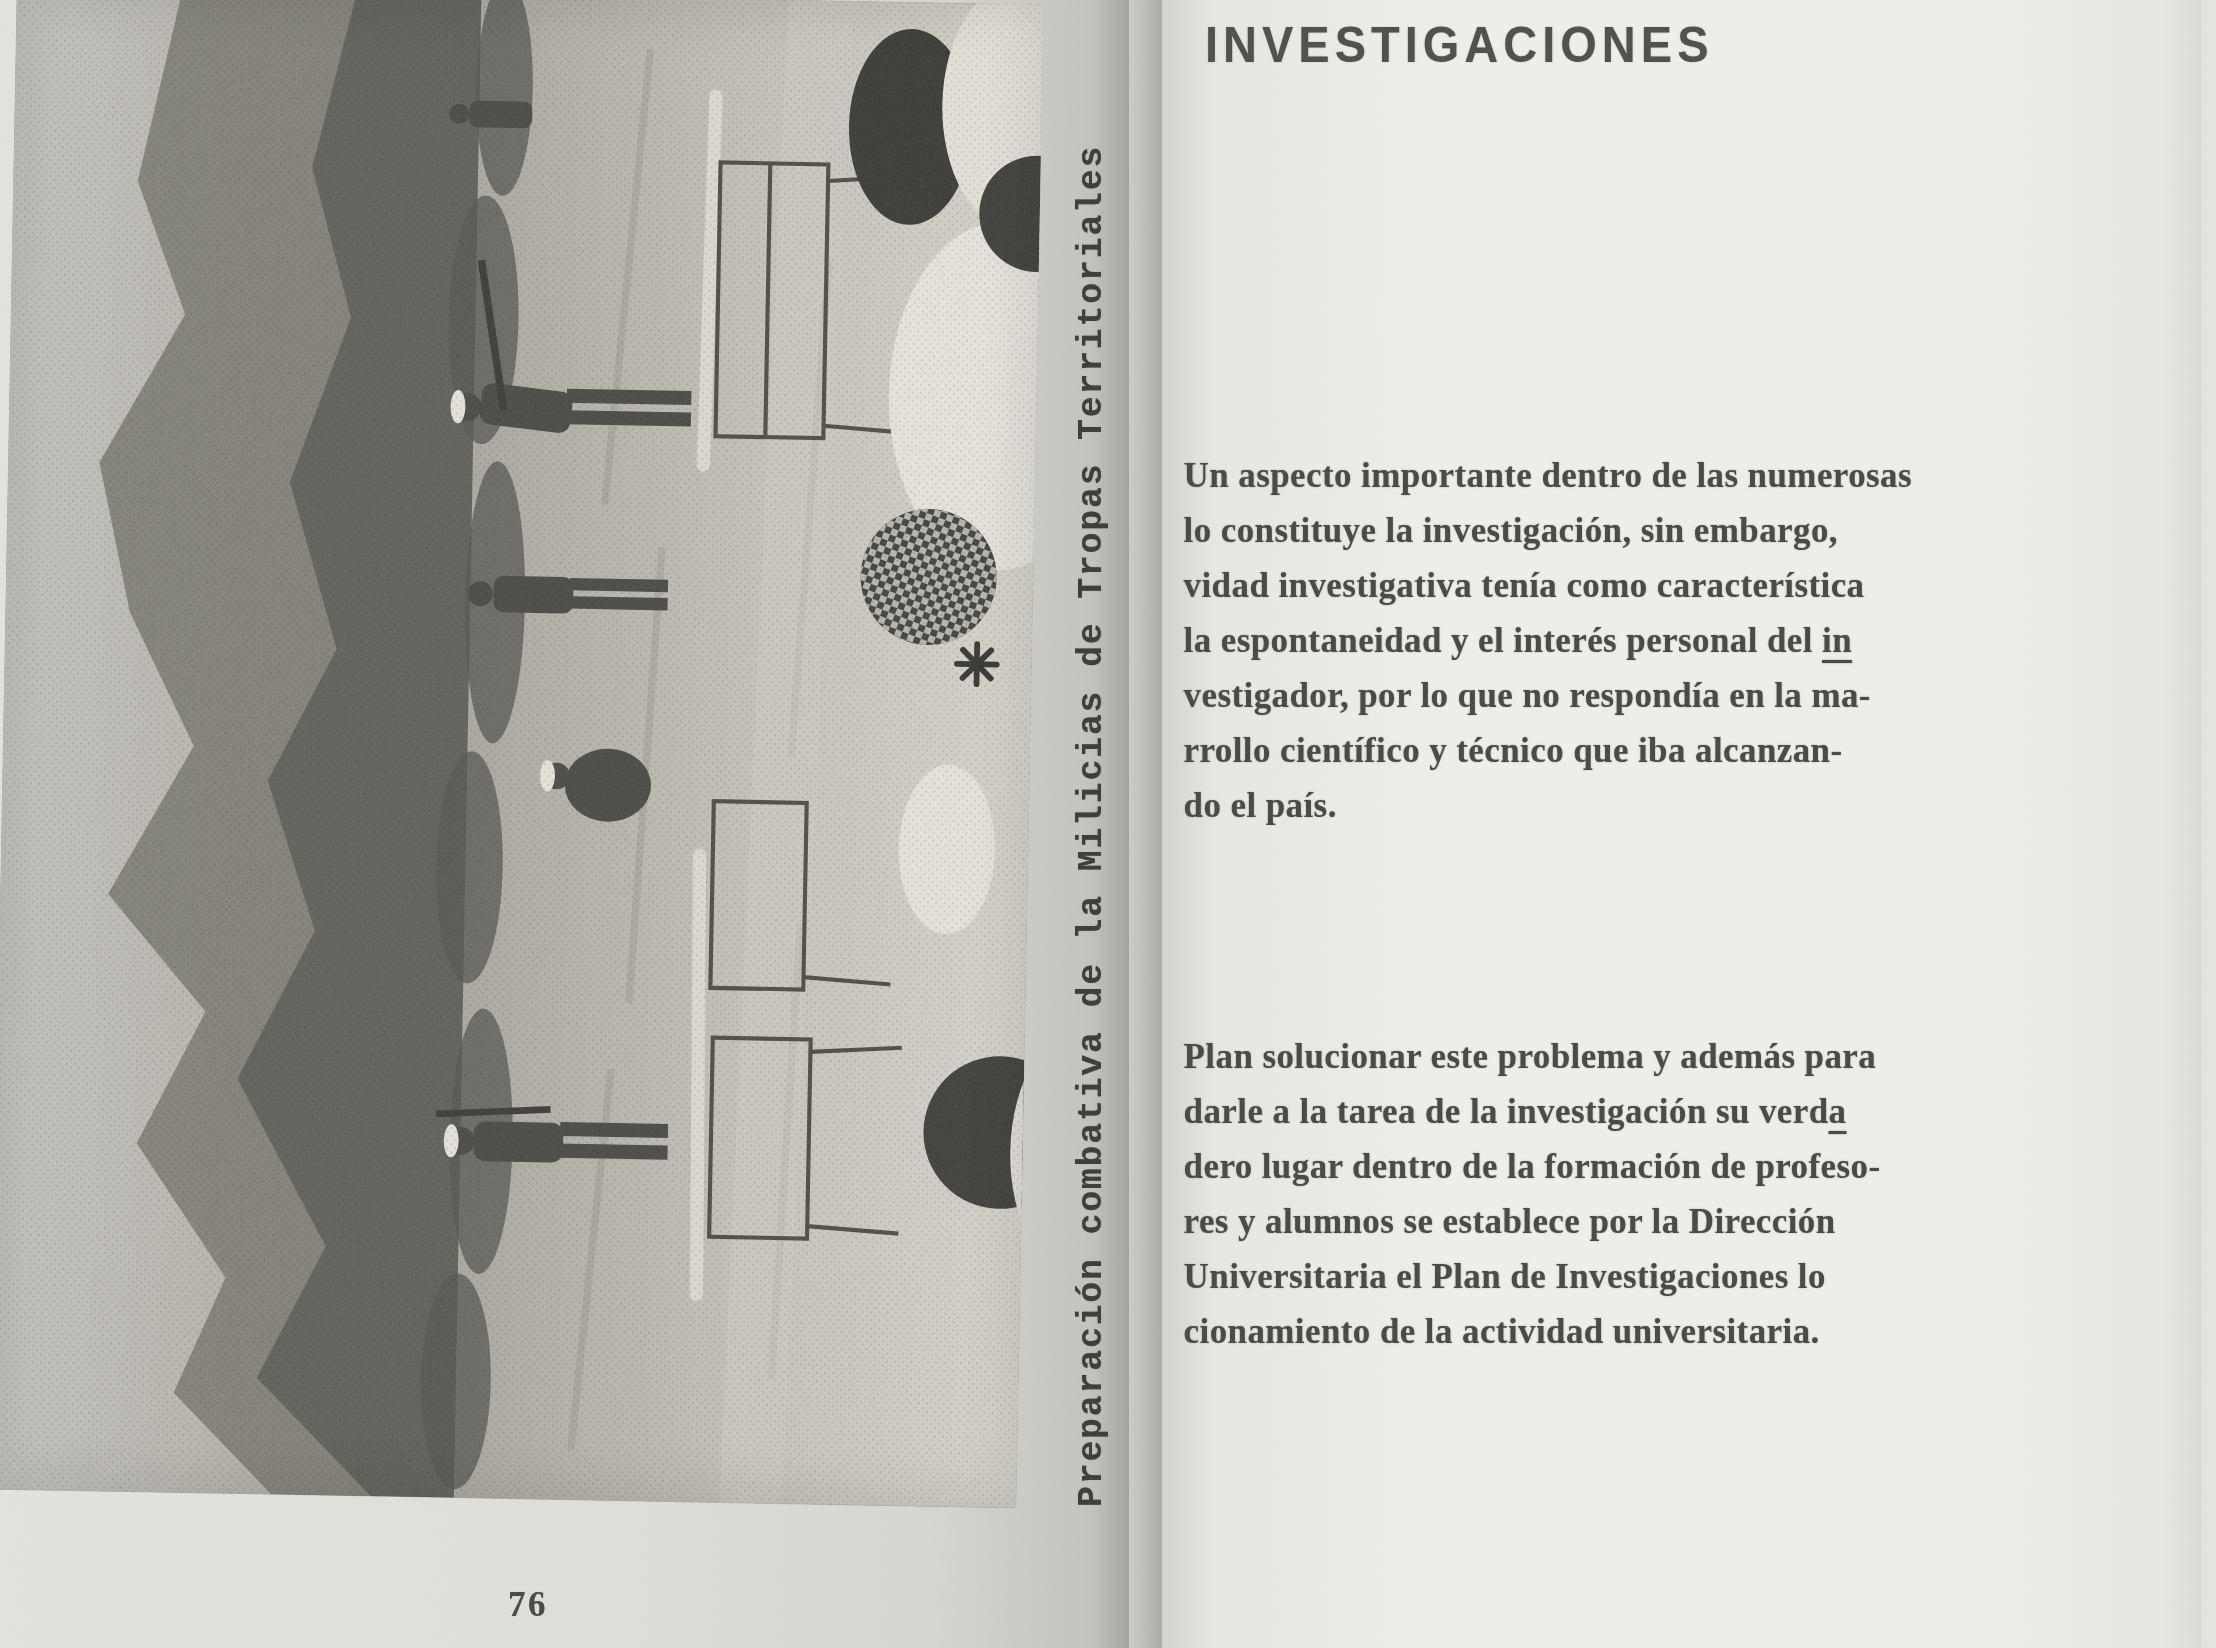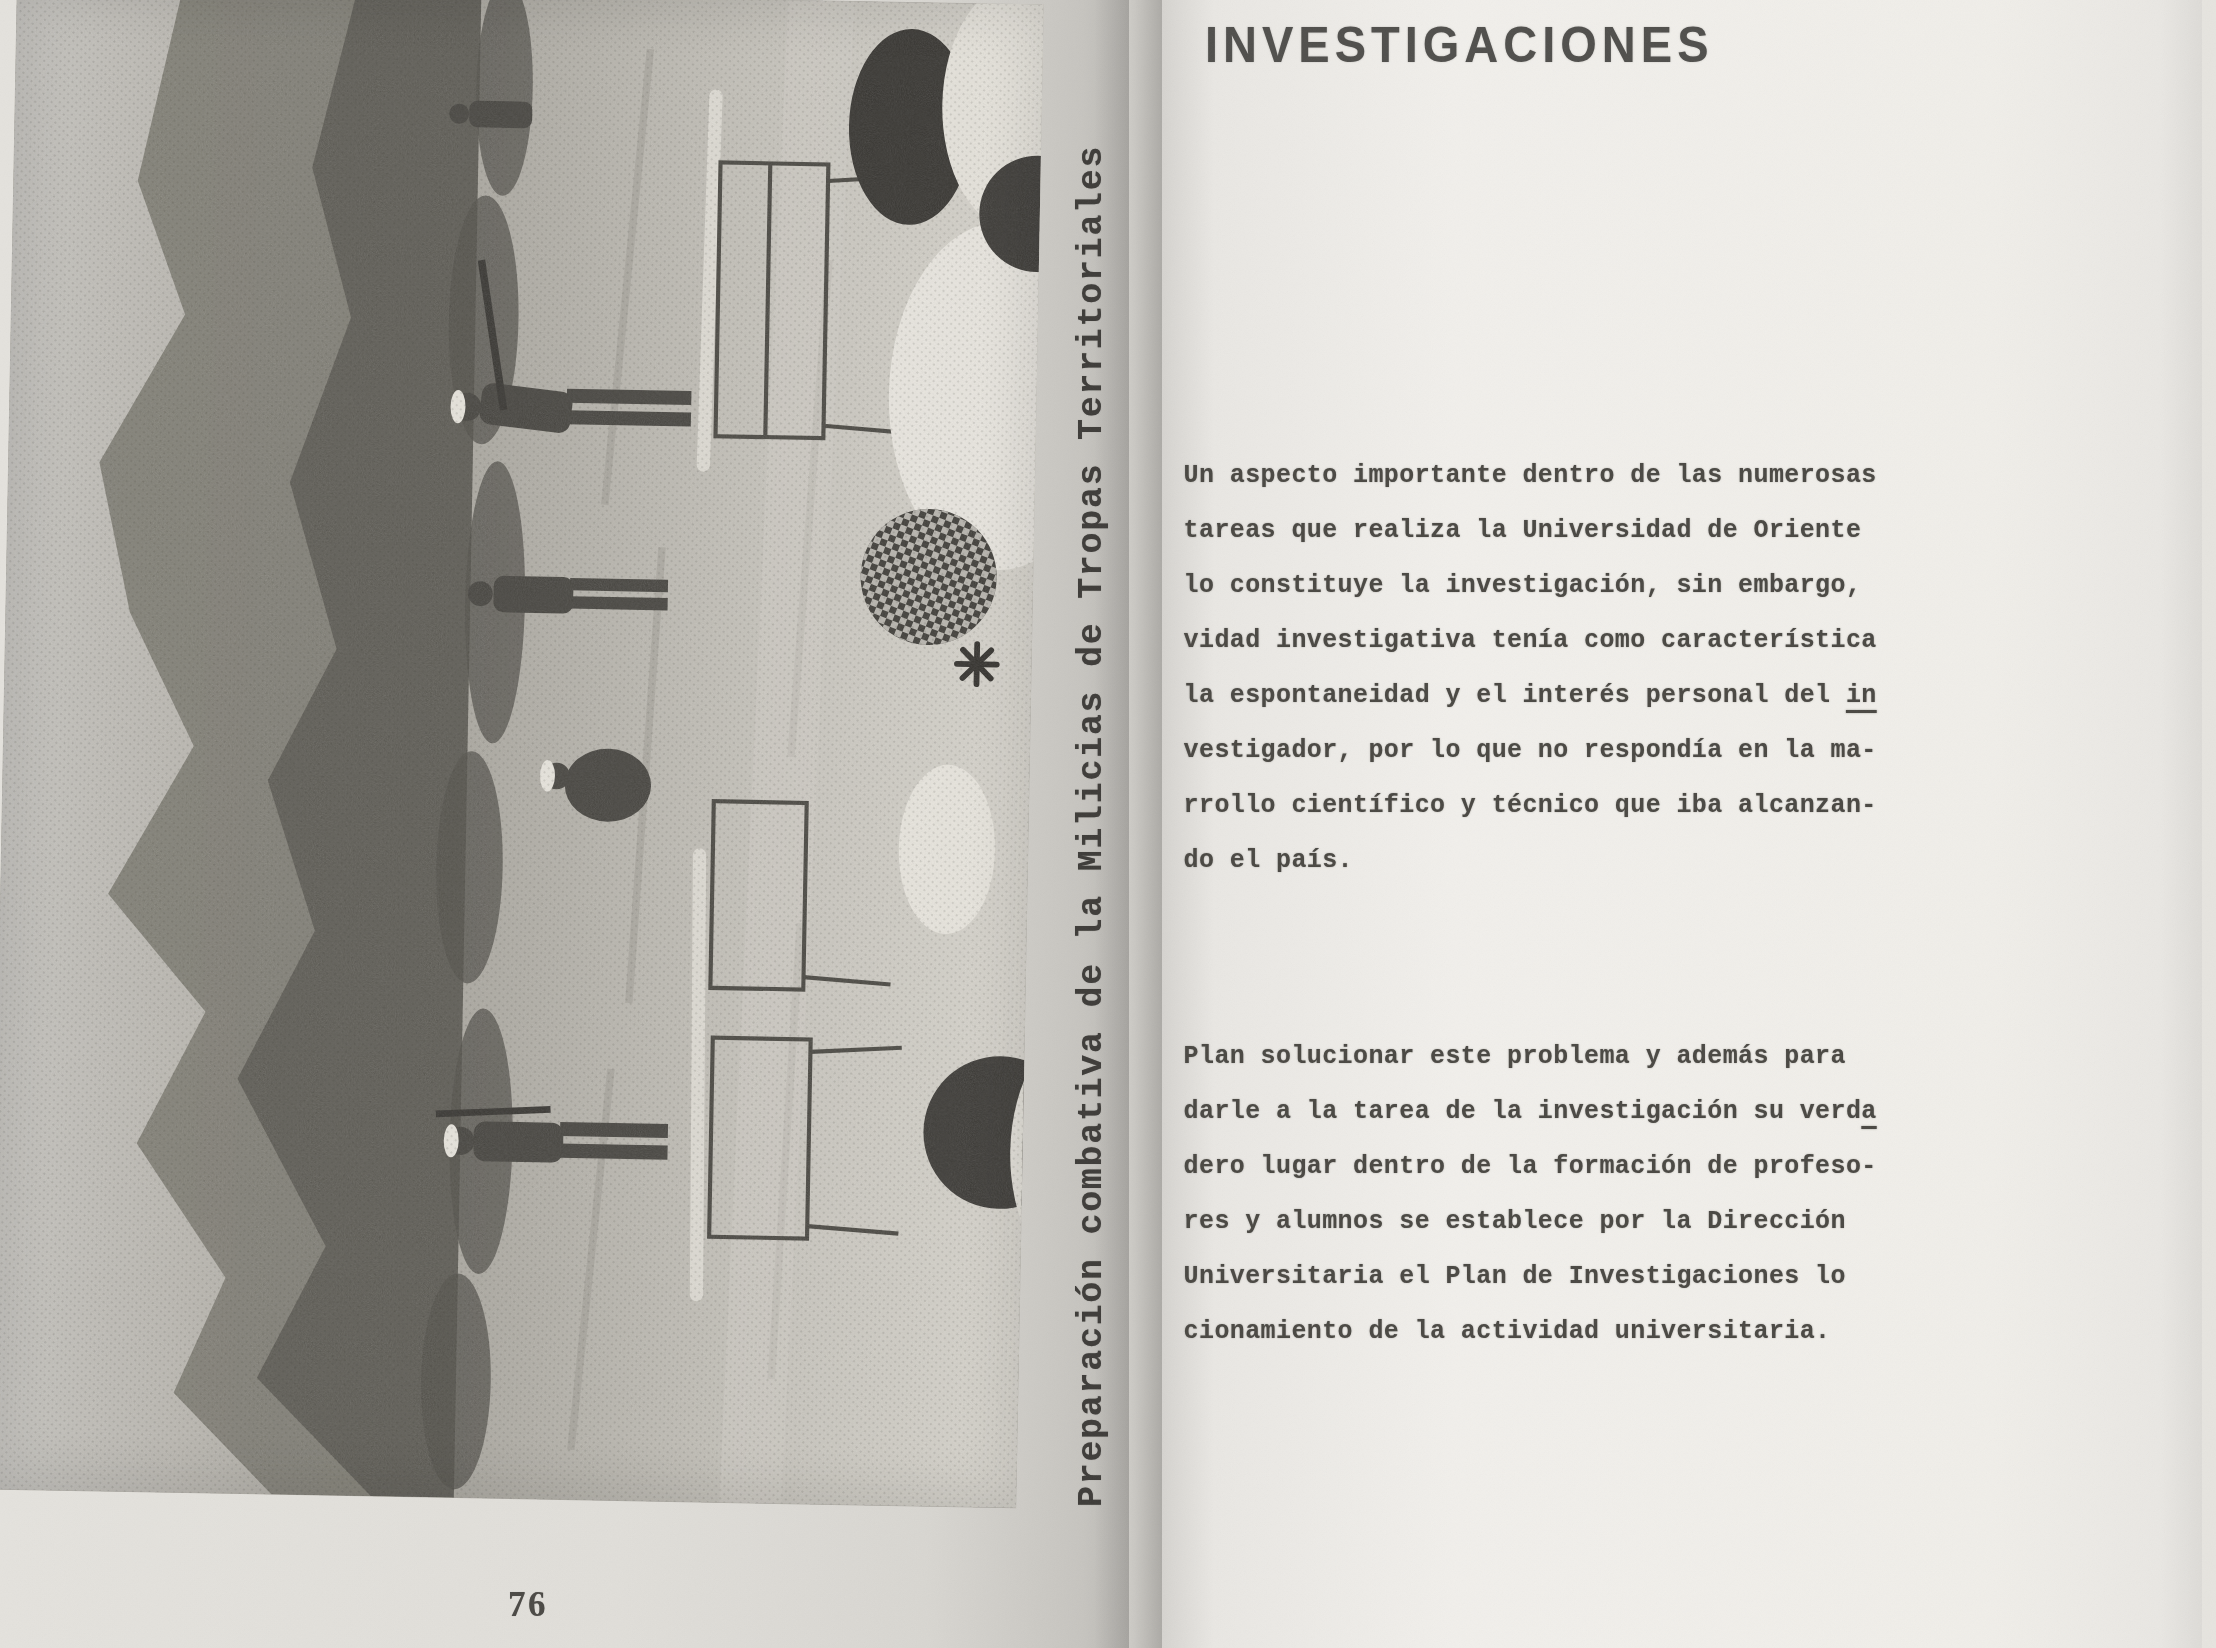--- a/index.html
+++ b/index.html
@@ -33,22 +33,22 @@
   
   #right-page{position:absolute;left:1162px;top:0;width:1040px;height:1649px;
     background:linear-gradient(90deg,#d5d3cf 0%,#e9e7e3 5%,#f1efeb 28%,#f0eee9 80%,
       #e9e7e3 96%,#dddbd7 100%);}
   #heading{position:absolute;left:43px;top:16.6px;font-family:"Liberation Sans",sans-serif;
     font-weight:bold;font-size:47px;letter-spacing:5px;color:#504f4c;
     transform:scaleY(1.06);text-shadow:0 0 1.7px rgba(80,79,76,.35);}
   .para{position:absolute;left:21.6px;width:996px;}
   #para-0{top:448px;}
   #para-1{top:1029px;}
-  .tline{font-size:25px;line-height:55px;font-weight:bold;color:#4a4843;
-    letter-spacing:0.4px;white-space:pre;text-shadow:0 0 1.7px rgba(74,72,67,.45);}
+  .tline{font-size:35px;line-height:55px;font-weight:bold;color:#4a4843;
+    letter-spacing:0.4px;white-space:pre;text-shadow:0 0 1.7px rgba(74,72,67,.45);font-family:Liberation Serif, serif;}
   .uline{text-decoration:underline;text-decoration-thickness:2.5px;text-underline-offset:7.5px;}
 
   
   #grain{position:absolute;inset:0;pointer-events:none;opacity:.5;}
 </style>
 </head>
 <body>
 
 <div id="spread">
 
@@ -189,21 +189,20 @@
     <div id="pn76" class="pagenum">76</div>
   </div>
 
   <div id="gutter"></div>
 
   <div id="right-page">
     <div id="heading">INVESTIGACIONES</div>
 
     <div id="para-0" class="para">
         <div class="tline"><span>Un aspecto importante dentro de las numerosas</span></div>
-        <div class="tline"><span>tareas que realiza la Universidad de Oriente</span></div>
         <div class="tline"><span>lo constituye la investigación, sin embargo,</span></div>
         <div class="tline"><span>vidad investigativa tenía como característica</span></div>
         <div class="tline"><span>la espontaneidad y el interés personal del </span><span class="uline">in</span></div>
         <div class="tline"><span>vestigador, por lo que no respondía en la ma-</span></div>
         <div class="tline"><span>rrollo científico y técnico que iba alcanzan-</span></div>
         <div class="tline"><span>do el país.</span></div>
       </div>
     <div id="para-1" class="para">
         <div class="tline"><span>Plan solucionar este problema y además para</span></div>
         <div class="tline"><span>darle a la tarea de la investigación su verd</span><span class="uline">a</span></div>

